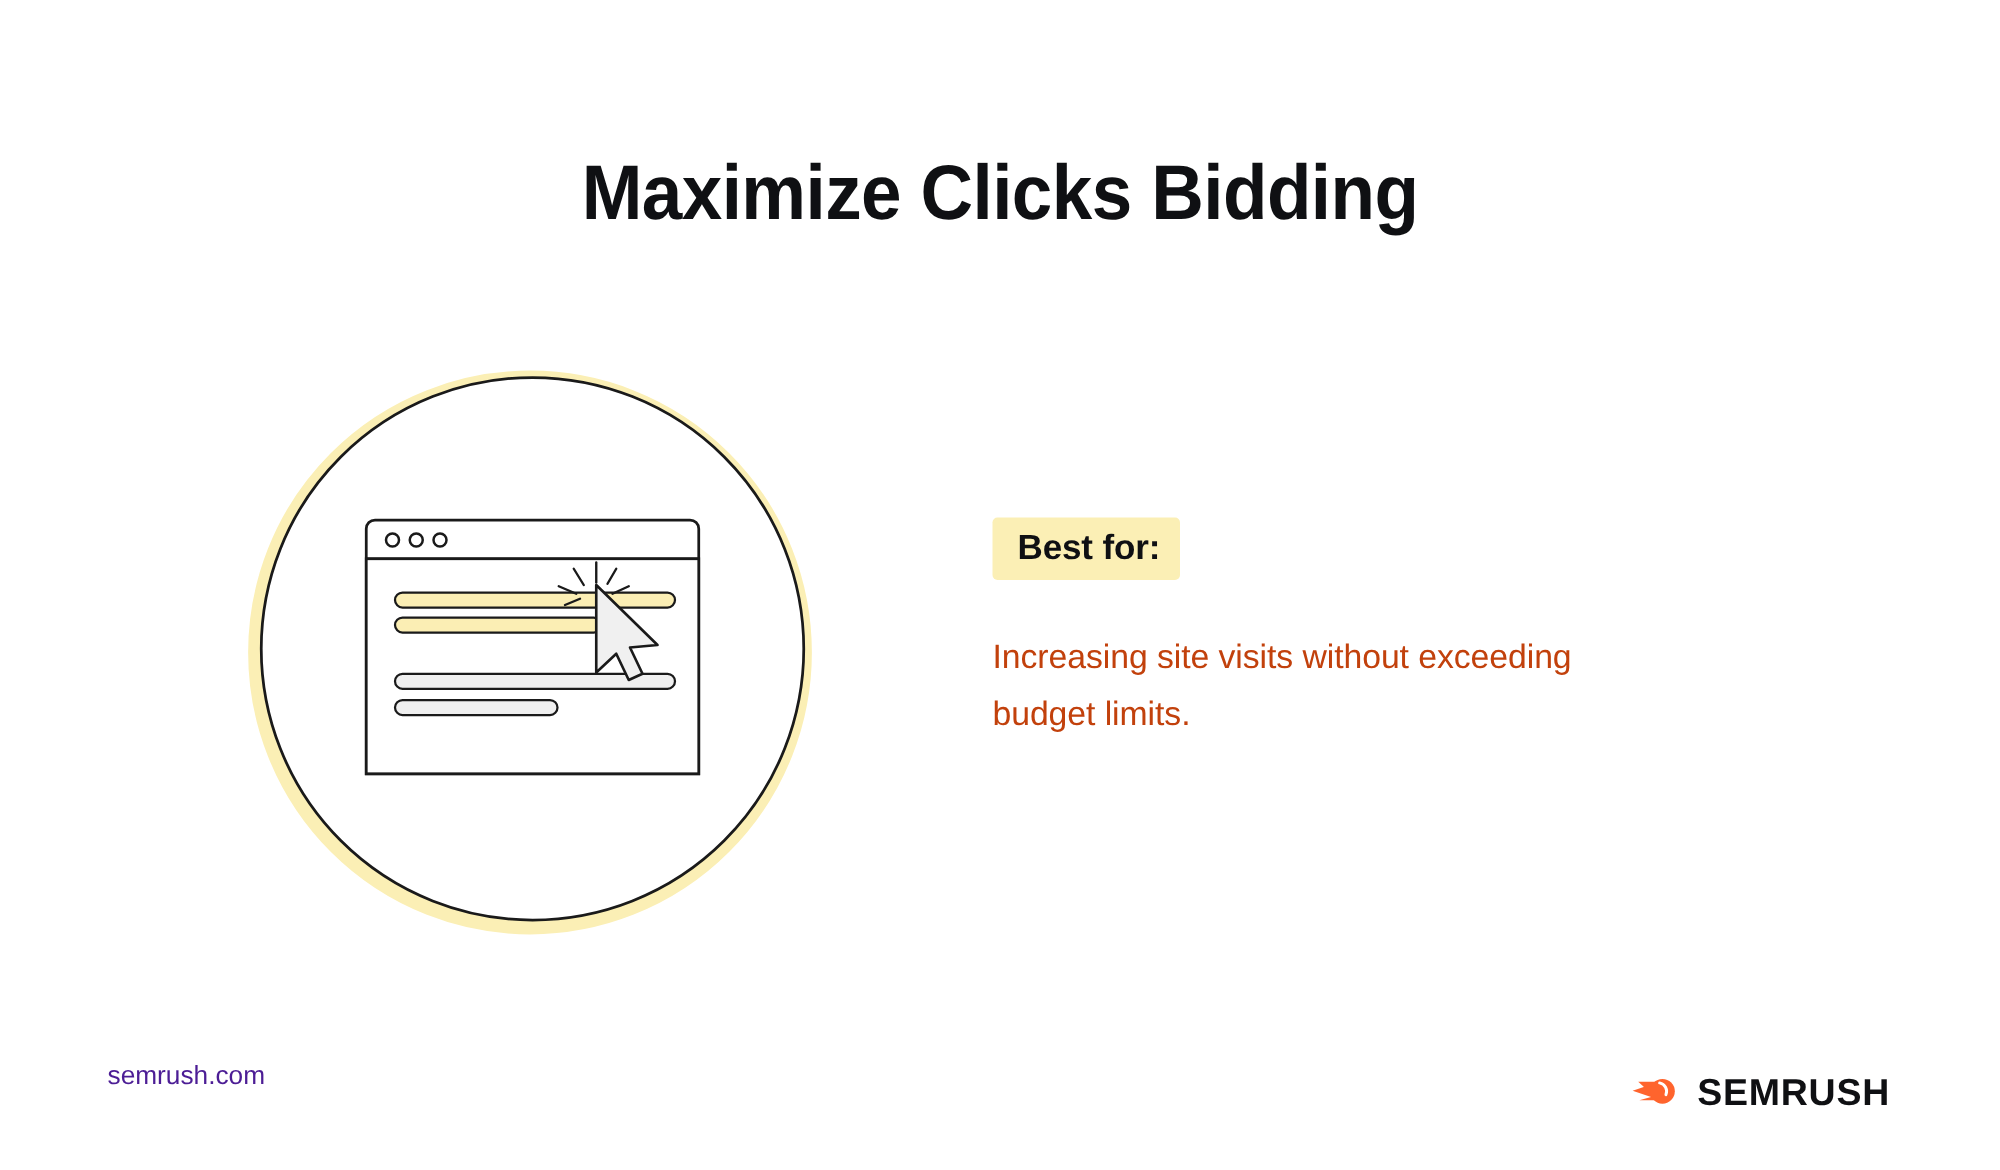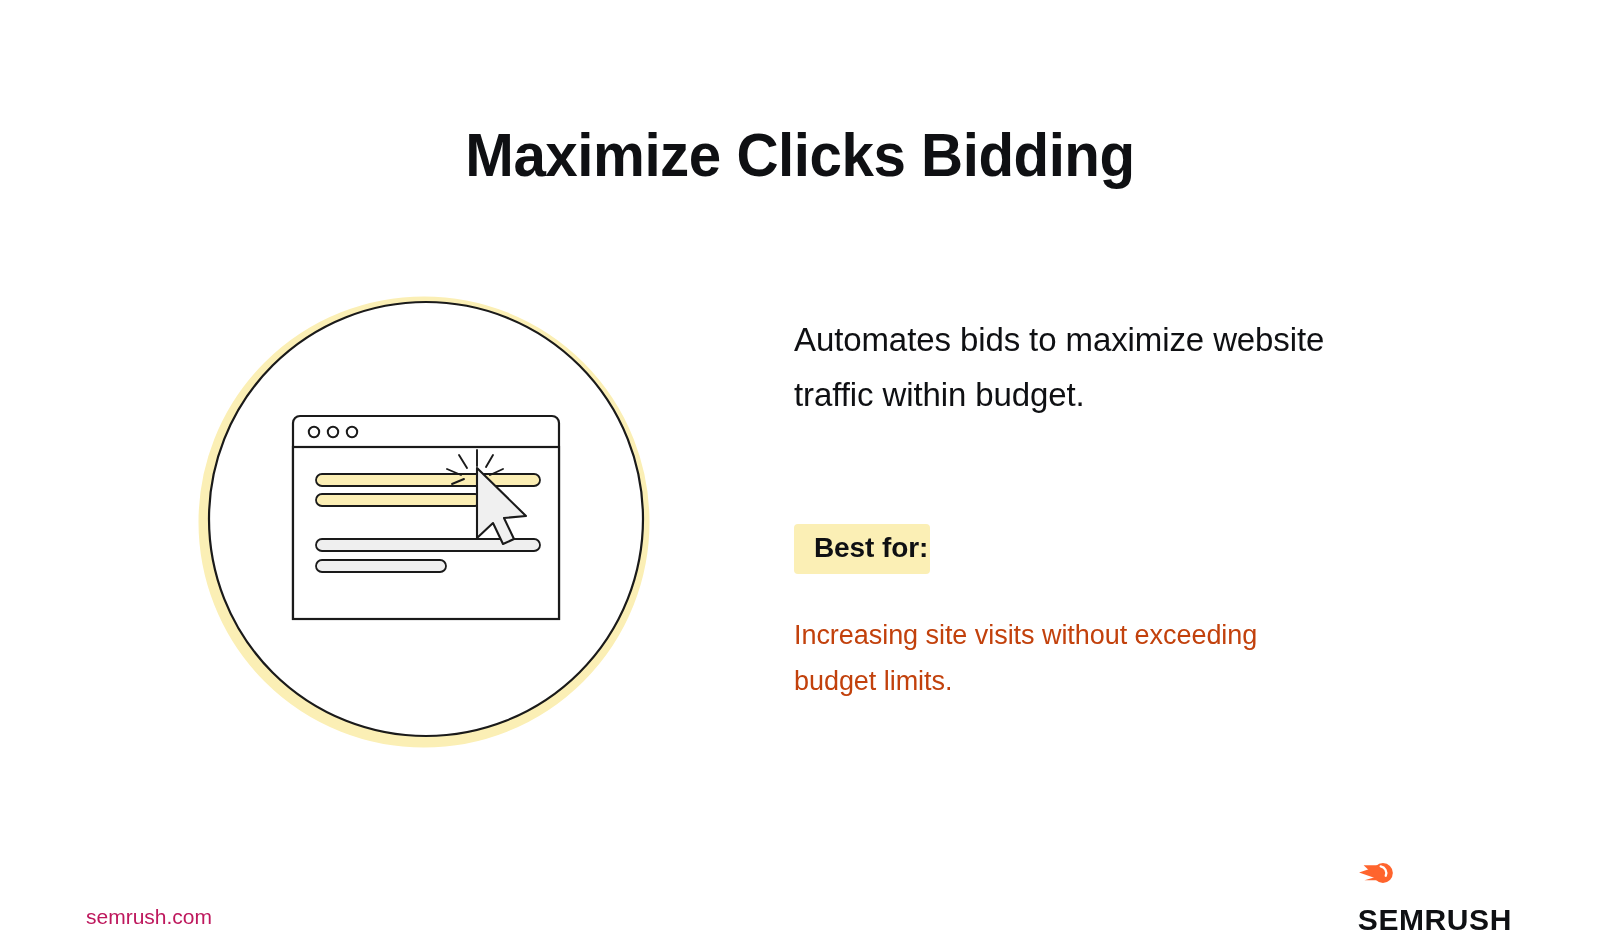--- a/index.html
+++ b/index.html
@@ -70,21 +70,21 @@
     max-width: 570px;
   }
 
   .best-for-wrap {
     margin-top: 102px;
   }
   .best-for-badge {
     display: inline-block;
     background: #fbefb5;
     border-radius: 4px;
-    padding: 9px 2px 11px 20px;
+    padding: 9px 16px 11px 20px;
     font-size: 28px;
     line-height: 30px;
     font-weight: 700;
     color: #0f1013;
     letter-spacing: -0.1px;
   }
 
   .best-for-text {
     margin: 38px 0 0 0;
     font-size: 27px;
@@ -92,35 +92,34 @@
     font-weight: 400;
     color: #c2410c;
     letter-spacing: -0.05px;
     max-width: 520px;
   }
 
   
   .footer-domain {
     position: absolute;
     left: 86px;
-    top: 904px;
+    top: 848px;
     font-size: 21px;
     line-height: 26px;
-    color: #be185d;
+    color: #4c1d95;
     font-weight: 400;
   }
 
   .brand {
     position: absolute;
     right: 88px;
     top: 855px;
     display: flex;
-    align-items: flex-start;
+    align-items: flex-end;
     gap: 13px;
-    flex-direction: column;
   }
   .brand-mark {
     width: 40px;
     height: 36px;
     display: block;
   }
   .brand-word {
     font-size: 30px;
     line-height: 32px;
     font-weight: 700;
@@ -166,21 +165,20 @@
         <path d="M251 177 L265 183"></path>
         <path d="M307 177 L294 183"></path>
         <path d="M256 192 L268 187"></path>
       </g>
 
       <path d="M281 176 L281 246 L297 231 L307 252 L318 247 L308 226 L330 224 Z" fill="#f0f0f0" stroke="#1a1a1a" stroke-width="2.1" stroke-linejoin="round"></path>
     </svg>
   </div>
 
   <div class="content">
-    <p class="lede">Automates bids to maximize website traffic within budget.</p>
 
     <div class="best-for-wrap">
       <span class="best-for-badge">Best for:</span>
       <p class="best-for-text">Increasing site visits without exceeding budget limits.</p>
     </div>
   </div>
 
   <div class="footer-domain">semrush.com</div>
 
   <div class="brand">

